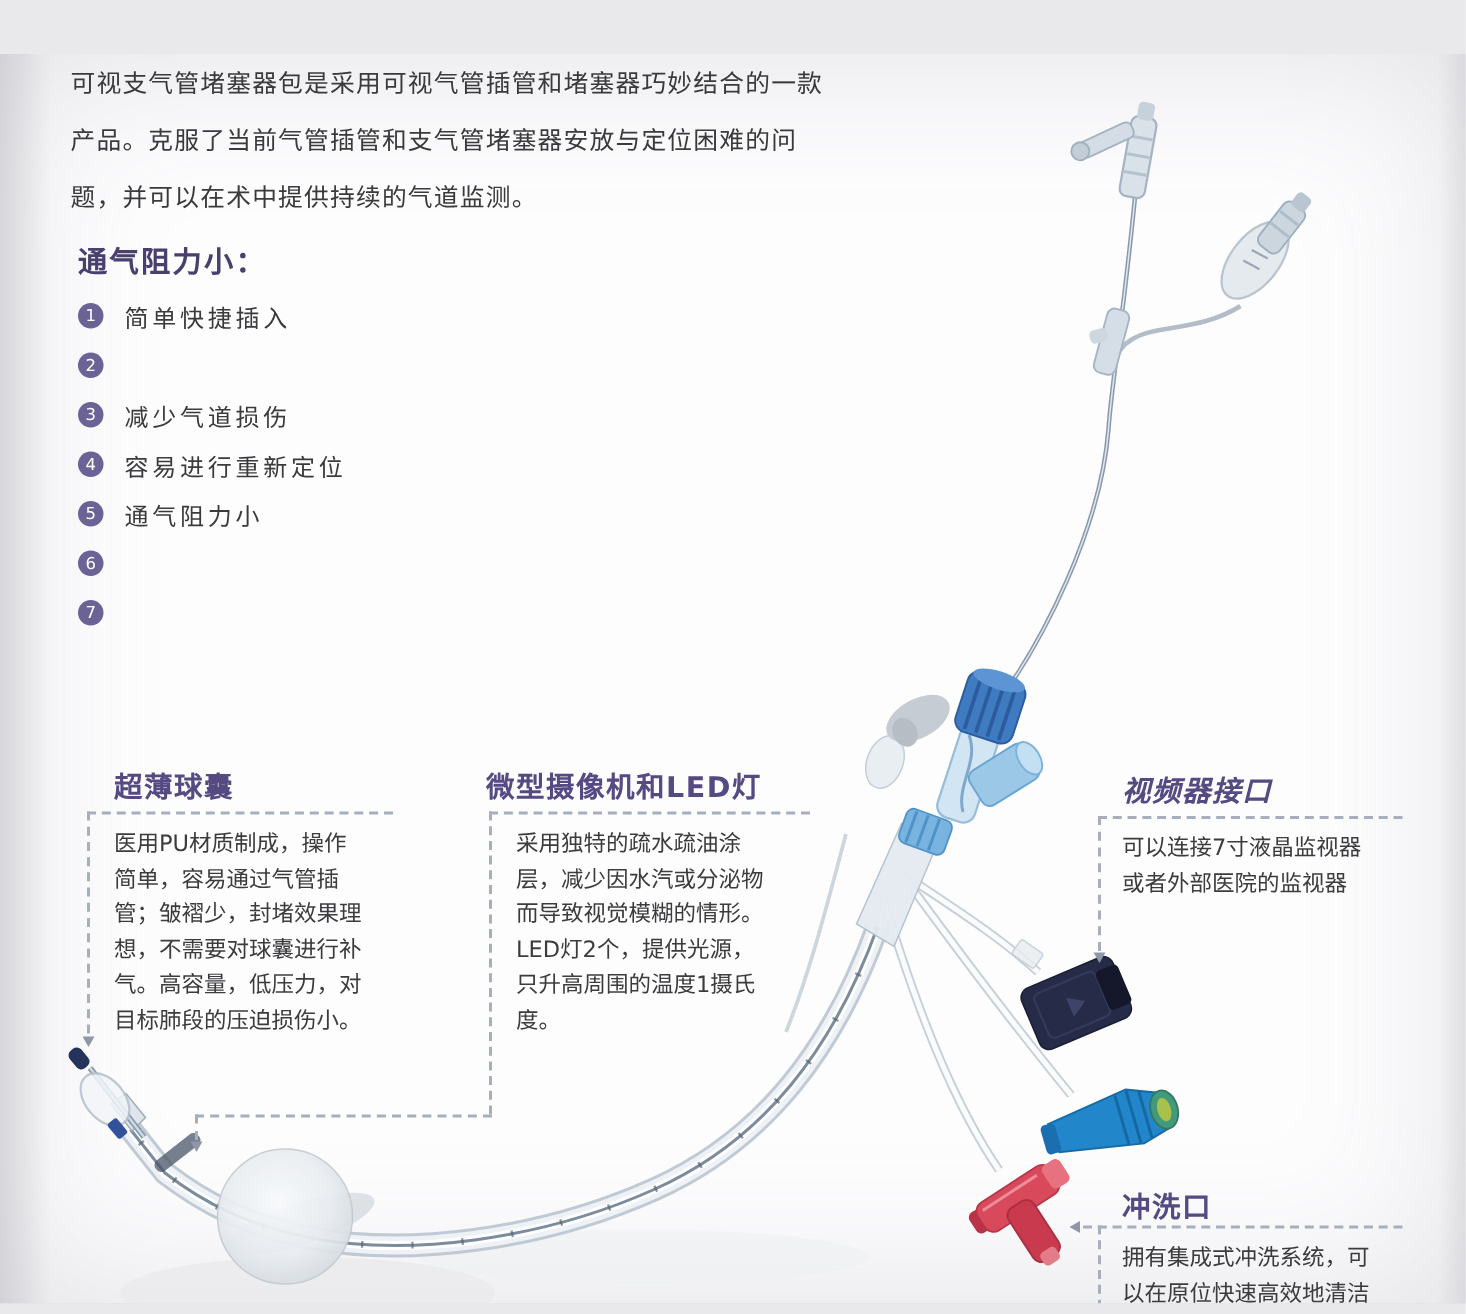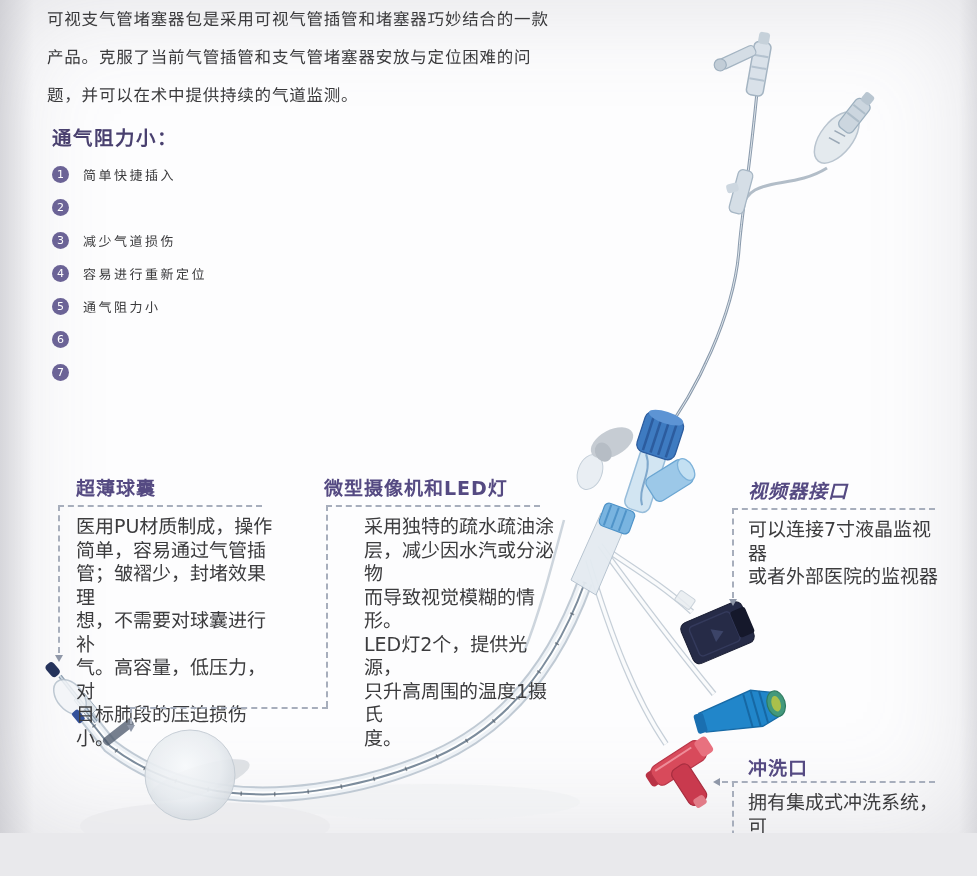--- a/index.html
+++ b/index.html
@@ -1,42 +1,43 @@
 <!DOCTYPE html>
 <html lang="zh-CN"><head>
 <meta charset="utf-8">
 <style>
   html,body{margin:0;padding:0;background:#e9e9ec;}
   .page{
     position:relative;width:977px;height:833px;overflow:hidden;
     background:#fdfdfe;
     box-shadow:inset 0 0 110px rgba(110,110,125,.20);
     font-family:"DejaVu Sans","Liberation Sans",sans-serif;
+    margin-top:36px;
   }
   .edge-left{position:absolute;left:0;top:0;width:34px;height:100%;
     background:linear-gradient(90deg,rgba(150,150,160,.28),rgba(255,255,255,0));}
   .edge-right{position:absolute;right:0;top:0;width:18px;height:100%;
     background:linear-gradient(270deg,rgba(150,150,160,.18),rgba(255,255,255,0));}
 
   .intro{position:absolute;left:47px;top:1px;width:520px;
     font-size:16.5px;line-height:38px;letter-spacing:.8px;color:#3a3a3c;
     white-space:pre-line;}
 
   .adv-heading{position:absolute;left:52px;top:122px;
     font-size:19.5px;font-weight:bold;letter-spacing:1.5px;color:#49406f;}
 
   .adv-list{position:absolute;left:52px;top:158px;}
   .adv-item{display:flex;align-items:center;height:33px;}
   .adv-num{width:17px;height:17px;border-radius:50%;background:#6b6396;
     color:#fff;font-size:11px;line-height:17px;text-align:center;flex:0 0 17px;}
-  .adv-text{margin-left:14px;font-size:13px;letter-spacing:2.5px;color:#3b3b3d;}
+  .adv-text{margin-left:14px;font-size:16px;letter-spacing:2.5px;color:#3b3b3d;}
 
   .co-title{position:absolute;font-size:19px;font-weight:bold;
     letter-spacing:1px;color:#554a82;}
-  .co-body{position:absolute;font-size:19px;line-height:23.5px;
+  .co-body{position:absolute;font-size:15px;line-height:23.5px;
     color:#3c3c3e;white-space:pre-line;}
   .dash-h{position:absolute;border-top:2px dashed #a7aebc;height:0;}
   .dash-v{position:absolute;border-left:2px dashed #a7aebc;width:0;}
   .arrow-down{position:absolute;width:0;height:0;
     border-left:4.5px solid transparent;border-right:4.5px solid transparent;
     border-top:7px solid #8f97a8;}
   .arrow-left{position:absolute;width:0;height:0;
     border-top:4.5px solid transparent;border-bottom:4.5px solid transparent;
     border-right:7px solid #8f97a8;}
 
@@ -233,21 +234,21 @@
 想，不需要对球囊进行补
 气。高容量，低压力，对
 目标肺段的压迫损伤小。</div>
 
   <div class="co-title" style="left:324px;top:473px;">微型摄像机和LED灯</div>
   <div class="dash-h" style="left:326px;top:505px;width:214px;"></div>
   <div class="dash-v" style="left:326px;top:505px;height:202px;"></div>
   <div class="dash-h" style="left:130px;top:707px;width:198px;"></div>
   <div class="dash-v" style="left:130px;top:707px;height:17px;"></div>
   <div class="arrow-down" style="left:126.5px;top:725px;"></div>
-  <div class="co-body" style="left:364px;top:515px;width:200px;">采用独特的疏水疏油涂
+  <div class="co-body" style="left:344px;top:515px;width:200px;">采用独特的疏水疏油涂
 层，减少因水汽或分泌物
 而导致视觉模糊的情形。
 LED灯2个，提供光源，
 只升高周围的温度1摄氏
 度。</div>
 
   <div class="co-title" style="left:748px;top:476px;font-style:italic;">视频器接口</div>
   <div class="dash-h" style="left:732px;top:508px;width:203px;"></div>
   <div class="dash-v" style="left:732px;top:508px;height:90px;"></div>
   <div class="arrow-down" style="left:728.5px;top:599px;"></div>

